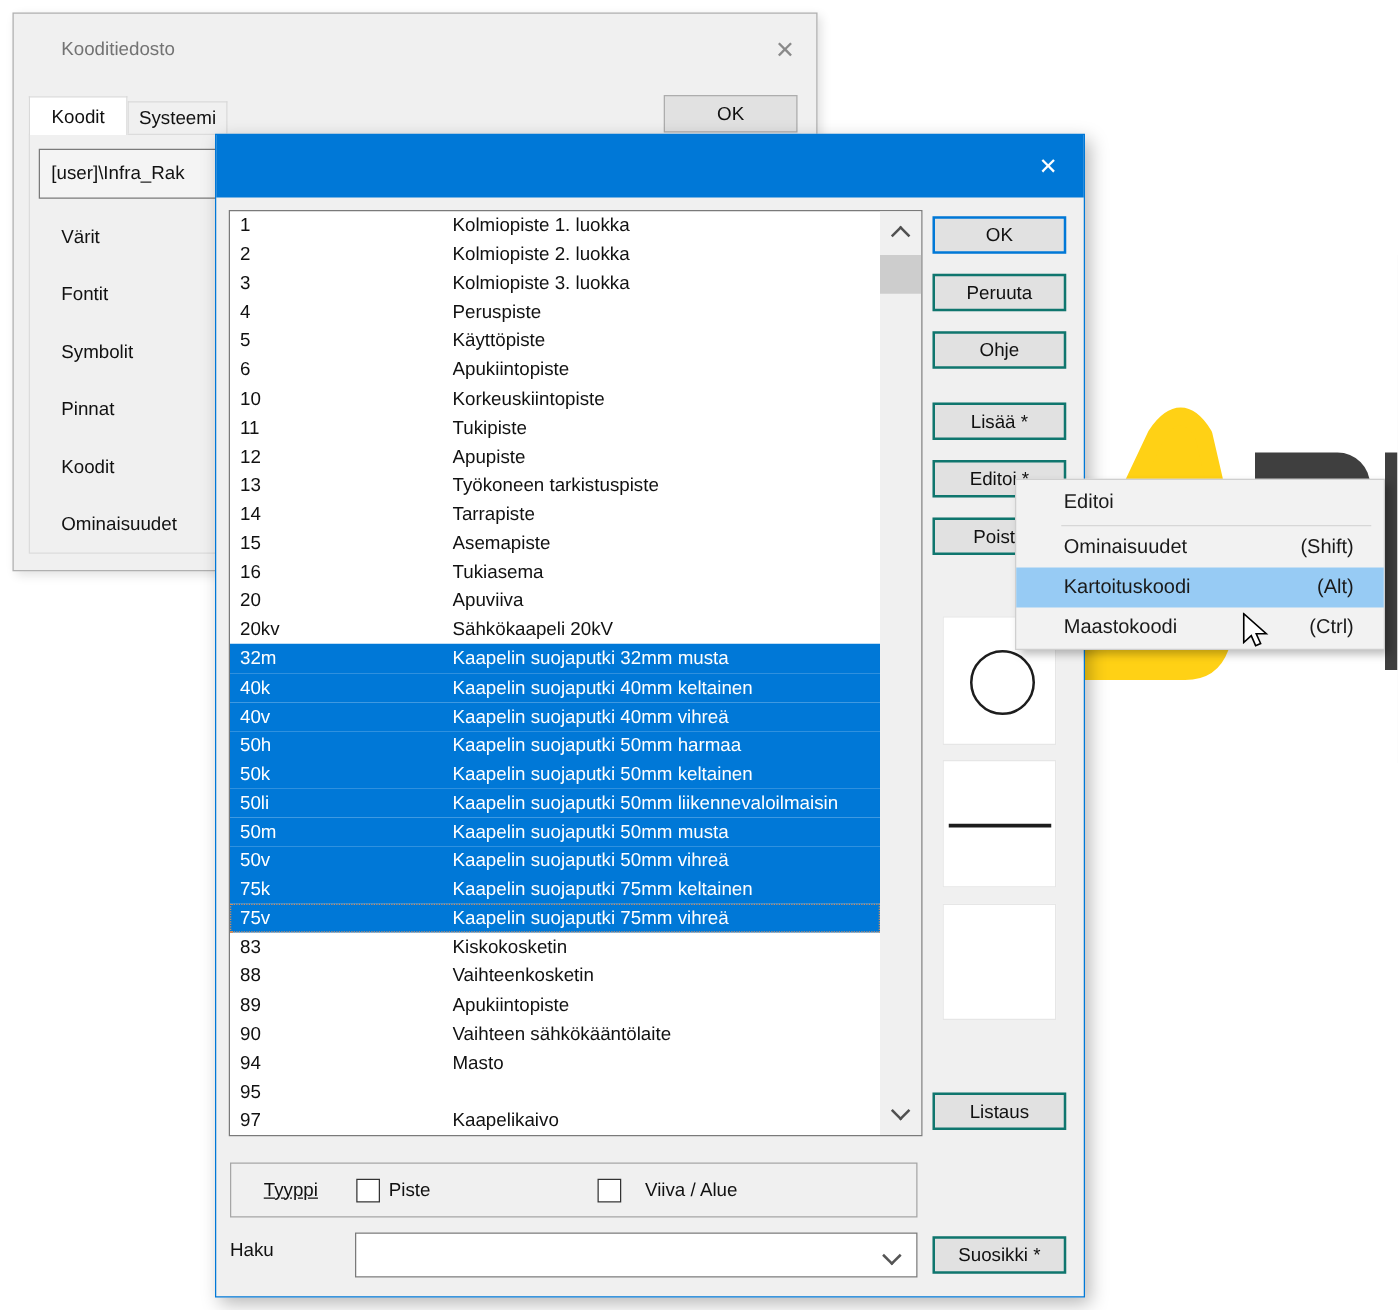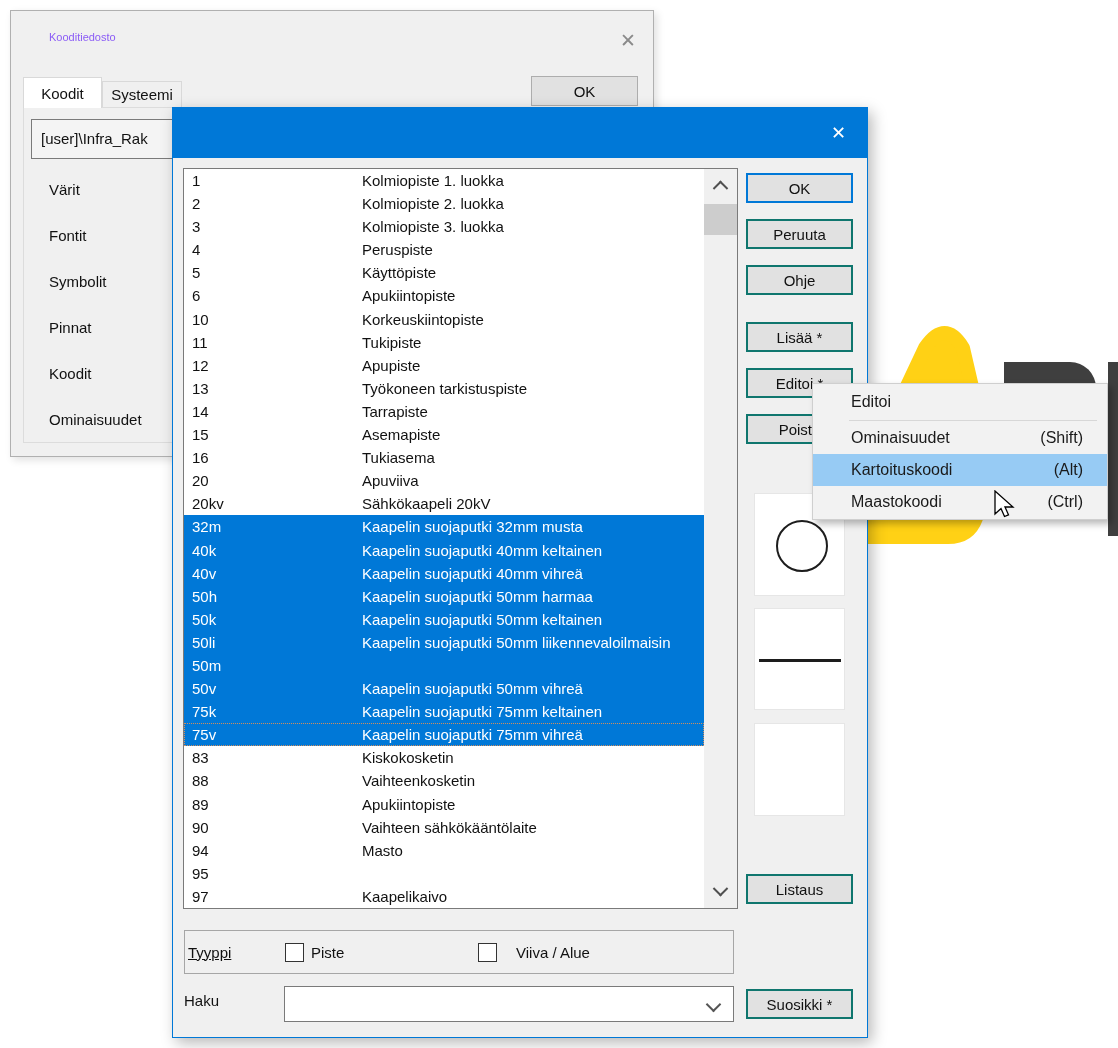--- a/index.html
+++ b/index.html
@@ -8,21 +8,21 @@
 
   
   #logo{position:absolute;left:0;top:0;width:1118px;height:1048px;z-index:0;}
   #logo .d-top{position:absolute;left:1004px;top:362px;width:92px;height:110px;
     background:#3f3f3f;border-radius:0 26px 0 0;}
   #logo .d-stem{position:absolute;left:1108px;top:362px;width:10px;height:174px;background:#3f3f3f;}
 
   
   #back-dialog{position:absolute;left:10px;top:10px;width:642px;height:445px;z-index:2;
     background:#f0f0f0;border:1px solid #b0b0b0;box-shadow:3px 3px 8px rgba(0,0,0,0.12);}
-  .bd-title{position:absolute;left:38px;top:20px;font-size:11px;color:#8b5cf6;}
+  .bd-title{position:absolute;left:38px;top:20px;font-size:15px;color:#737373;}
   .bd-close{position:absolute;right:17px;top:18px;font-size:19px;color:#8a8a8a;cursor:default;}
   .tab{position:absolute;font-size:15px;display:flex;align-items:center;justify-content:center;box-sizing:border-box;}
   .tab.active{left:12px;top:66px;width:79px;height:31px;background:#ffffff;
     border:1px solid #d9d9d9;border-bottom:none;z-index:3;}
   .tab.inactive{left:91px;top:70px;width:80px;height:26px;background:#f0f0f0;
     border:1px solid #d9d9d9;border-bottom:none;}
   .bd-pane{position:absolute;left:12px;top:96px;width:618px;height:336px;
     border:1px solid #dcdcdc;background:#f0f0f0;box-sizing:border-box;}
   .bd-field{position:absolute;left:20px;top:108px;width:378px;height:40px;box-sizing:border-box;
     background:#f4f4f4;border:1px solid #7a7a7a;font-size:15px;line-height:38px;
@@ -65,21 +65,21 @@
   #btn-lisaa{top:214px;} #btn-editoi{top:260px;} #btn-poista{top:306px;}
   #btn-listaus{top:766px;} #btn-suosikki{top:881px;}
 
   .preview{position:absolute;left:581px;width:91px;background:#ffffff;border:1px solid #e6e6e6;box-sizing:border-box;}
   #prev1{top:385px;height:103px;} #prev2{top:500px;height:102px;} #prev3{top:615px;height:93px;}
   .circle{position:absolute;left:21px;top:26px;width:48px;height:48px;border:2px solid #1d1d1d;border-radius:50%;}
   .hline{position:absolute;left:4px;top:50px;width:82px;height:3px;background:#1d1d1d;}
 
   .tyyppi-group{position:absolute;left:11px;top:822px;width:550px;height:44px;box-sizing:border-box;
     border:1px solid #a6a6a6;display:flex;align-items:center;font-size:15px;}
-  .tg-label{margin-left:3px;width:88px;text-decoration:underline;}
+  .tg-label{margin-left:26px;width:88px;text-decoration:underline;}
   .chk{display:flex;align-items:center;position:absolute;}
   #chk-piste{left:112px;} #chk-viiva{left:305px;gap:12px;}
   .chk-box{width:17px;height:17px;background:#ffffff;border:1px solid #333333;margin-right:7px;}
   .haku-label{position:absolute;left:11px;top:884px;font-size:15px;}
   .combo{position:absolute;left:111px;top:878px;width:450px;height:36px;box-sizing:border-box;
     background:#ffffff;border:1px solid #7a7a7a;}
   .combo .chev-dd{position:absolute;right:14px;top:12px;width:9px;height:9px;
     border-left:2px solid #555;border-bottom:2px solid #555;transform:rotate(-45deg);}
 
   
@@ -241,20 +241,21 @@
             <span class="ldesc">Kaapelin suojaputki 50mm keltainen</span>
           </div>
 
           <div class="lrow selected">
             <span class="lcode">50li</span>
             <span class="ldesc">Kaapelin suojaputki 50mm liikennevaloilmaisin</span>
           </div>
 
           <div class="lrow selected">
             <span class="lcode">50m</span>
+            <span class="ldesc">Kaapelin suojaputki 50mm musta</span>
           </div>
 
           <div class="lrow selected">
             <span class="lcode">50v</span>
             <span class="ldesc">Kaapelin suojaputki 50mm vihreä</span>
           </div>
 
           <div class="lrow selected">
             <span class="lcode">75k</span>
             <span class="ldesc">Kaapelin suojaputki 75mm keltainen</span>

